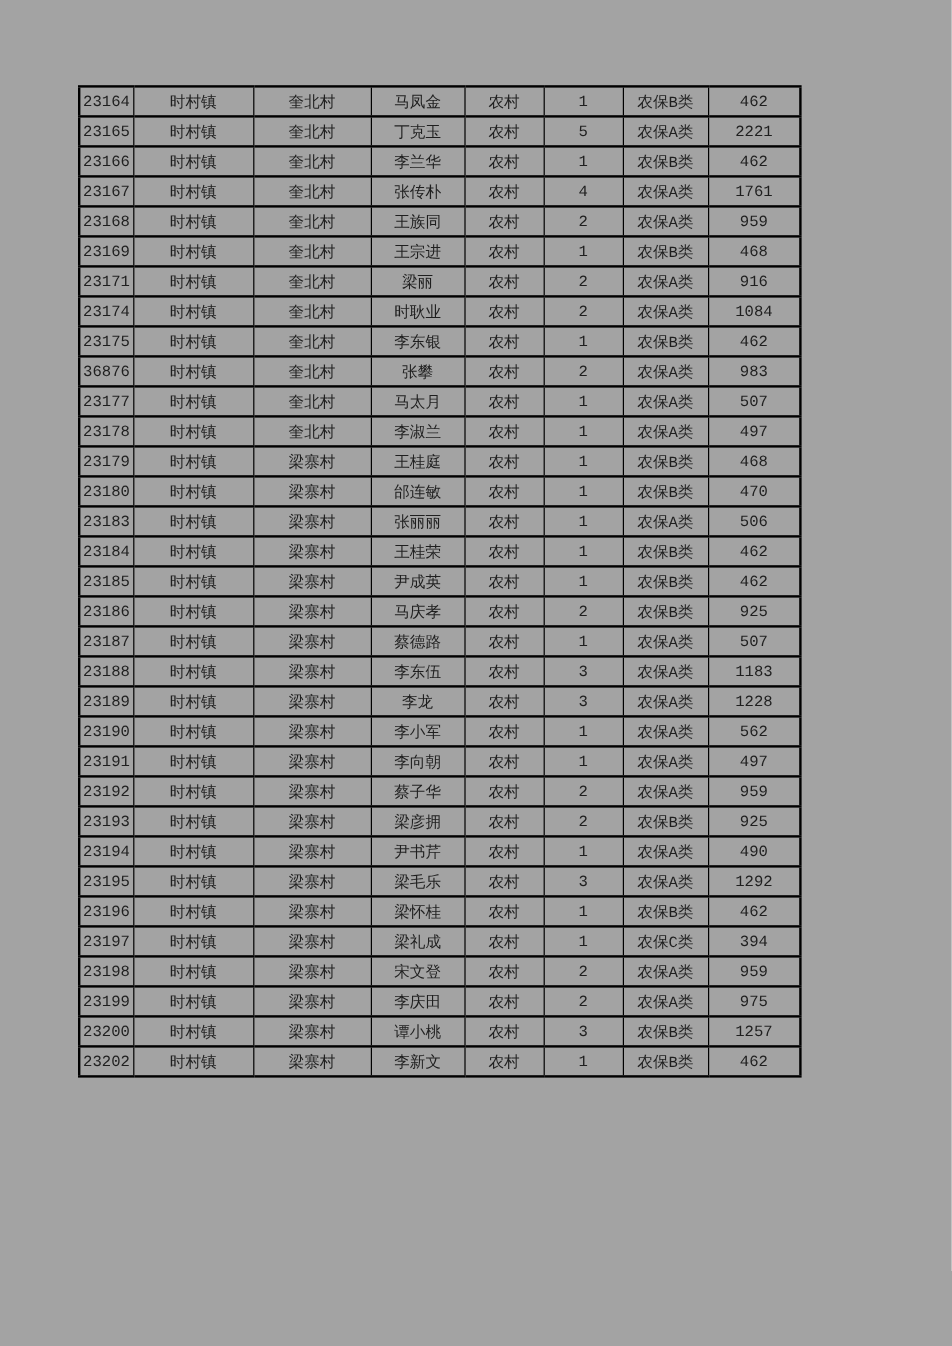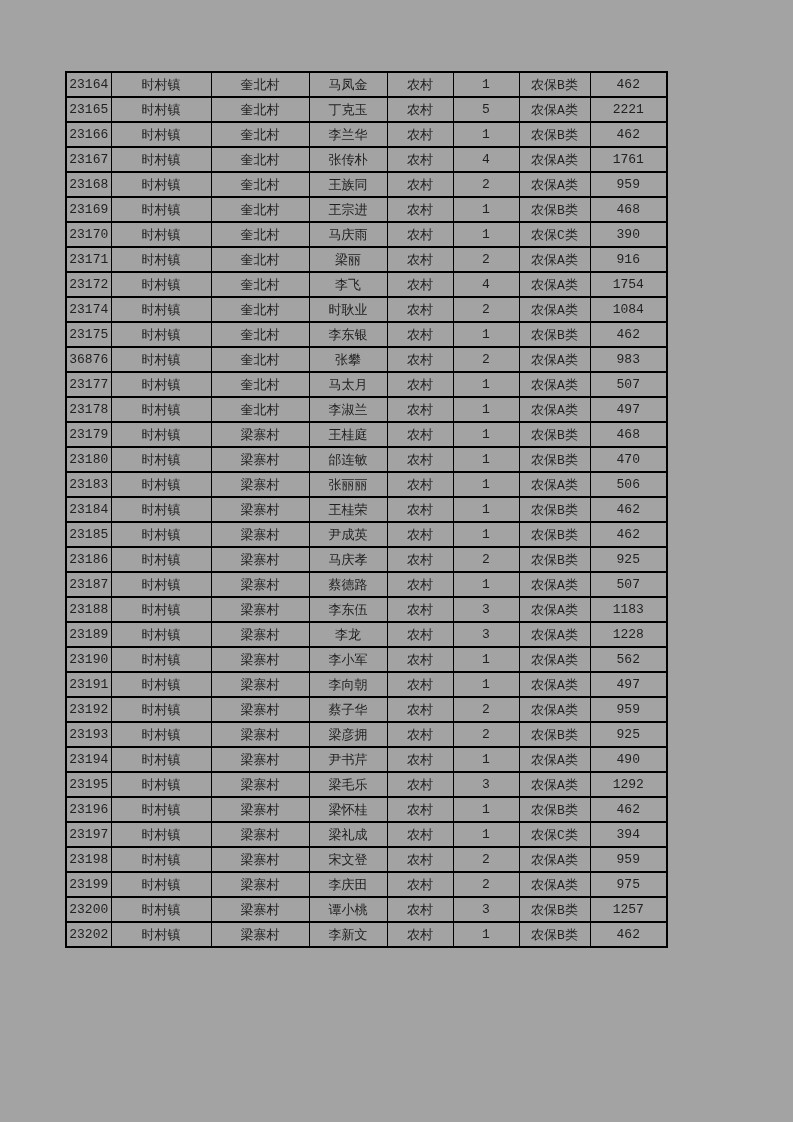--- a/index.html
+++ b/index.html
@@ -118,48 +118,28 @@
           <td>23169</td>
           <td>时村镇</td>
           <td>奎北村</td>
           <td>王宗进</td>
           <td>农村</td>
           <td>1</td>
           <td>农保B类</td>
           <td>468</td>
         </tr>
         <tr>
-          <td>23170</td>
-          <td>时村镇</td>
-          <td>奎北村</td>
-          <td>马庆雨</td>
-          <td>农村</td>
-          <td>1</td>
-          <td>农保C类</td>
-          <td>390</td>
-        </tr>
-        <tr>
           <td>23171</td>
           <td>时村镇</td>
           <td>奎北村</td>
           <td>梁丽</td>
           <td>农村</td>
           <td>2</td>
           <td>农保A类</td>
           <td>916</td>
-        </tr>
-        <tr>
-          <td>23172</td>
-          <td>时村镇</td>
-          <td>奎北村</td>
-          <td>李飞</td>
-          <td>农村</td>
-          <td>4</td>
-          <td>农保A类</td>
-          <td>1754</td>
         </tr>
         <tr>
           <td>23174</td>
           <td>时村镇</td>
           <td>奎北村</td>
           <td>时耿业</td>
           <td>农村</td>
           <td>2</td>
           <td>农保A类</td>
           <td>1084</td>

